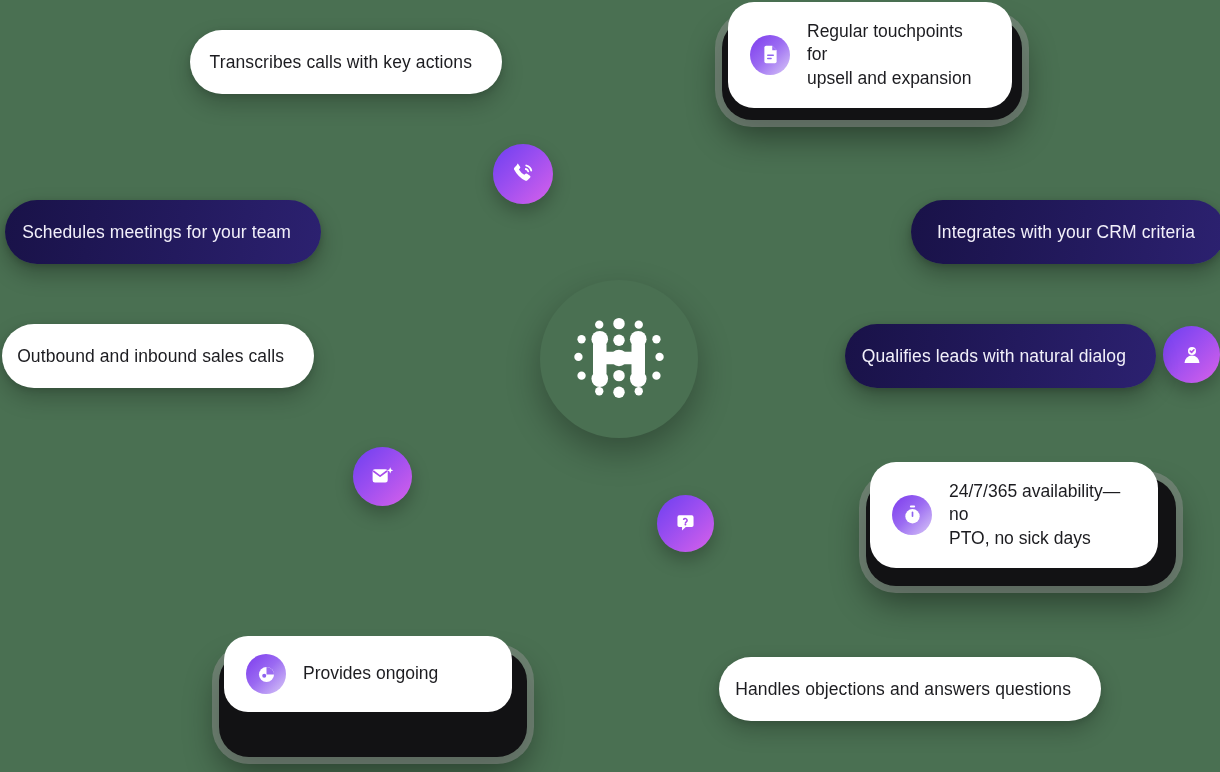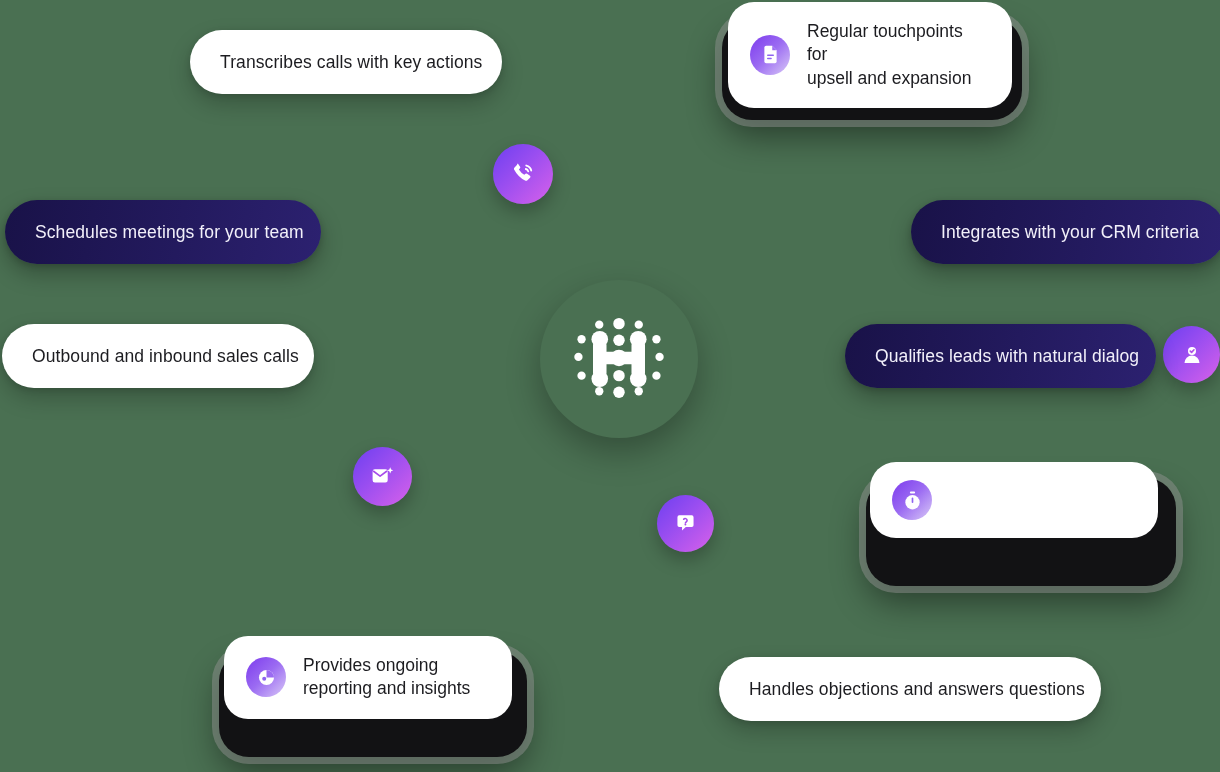--- a/index.html
+++ b/index.html
@@ -22,21 +22,21 @@
     align-items: center;
     border-radius: 999px;
   }
 
   .pill {
     border-radius: 999px;
     padding: 1px 30px;
     height: 64px;
     display: flex;
     align-items: center;
-    justify-content: flex-start;
+    justify-content: flex-end;
   }
 
   .pill-light {
     background: #ffffff;
     box-shadow: 0 10px 22px rgba(0,0,0,0.22), 0 2px 6px rgba(0,0,0,0.12);
   }
 
   .pill-dark {
     background: linear-gradient(100deg, #191248 0%, #231a5e 55%, #2c2170 100%);
     box-shadow: 0 10px 22px rgba(0,0,0,0.28), 0 2px 6px rgba(0,0,0,0.16);
@@ -214,20 +214,24 @@
 
   <div class="slab" style="left:866px; top:478px; width:310px; height:108px;"></div>
   <div class="card" style="left:870px; top:462px; width:288px;">
     <span class="badge badge-in-card">
       <svg width="21" height="21" viewBox="0 0 24 24" fill="#fff">
         <rect x="9" y="1.6" width="6" height="2.4" rx="1.2"></rect>
         <circle cx="12" cy="14" r="8.2"></circle>
         <path d="M12 14V9.6" stroke="#8e63f0" stroke-width="1.9" stroke-linecap="round"></path>
       </svg>
     </span>
+    <div>
+      <div class="card-text">24/7/365 availability—no</div>
+      <div class="card-text">PTO, no sick days</div>
+    </div>
   </div>
 
   <div class="bubble" style="left:657px; top:495px; width:57px; height:57px;">
     <svg width="23" height="23" viewBox="0 0 24 24" fill="#fff">
       <path d="M3.6 5.4A1.9 1.9 0 0 1 5.5 3.5h13a1.9 1.9 0 0 1 1.9 1.9v8.3a1.9 1.9 0 0 1-1.9 1.9h-6.2l-3.9 3.6v-3.6h-2.9a1.9 1.9 0 0 1-1.9-1.9z"></path>
       <path d="M10.1 7.6a2 2 0 0 1 3.6 1.2c0 1.3-1.8 1.5-1.8 2.7" stroke="#a44bea" stroke-width="1.6" fill="none" stroke-linecap="round"></path>
       <circle cx="11.9" cy="13.1" r="1" fill="#a44bea"></circle>
     </svg>
   </div>
 
@@ -235,21 +239,20 @@
   <div class="card" style="left:224px; top:636px; width:288px;border-radius:24px;">
     <span class="badge badge-in-card">
       <svg width="21" height="21" viewBox="0 0 24 24" fill="#fff">
         <circle cx="12" cy="12" r="8.6"></circle>
         <path d="M12 12V3.4A8.6 8.6 0 0 1 20.6 12z" fill="#9b6bf2"></path>
         <circle cx="9.4" cy="13.4" r="2.3" fill="#8e63f0"></circle>
       </svg>
     </span>
     <div>
       <div class="card-text">Provides ongoing</div>
-      <div class="card-text">reporting and insights</div>
     </div>
   </div>
 
   <div class="node pill pill-light" style="left:719px; top:657px; width:382px;">
     <span class="pill-text">Handles objections and answers questions</span>
   </div>
 
 </div>
 
 </body></html>

